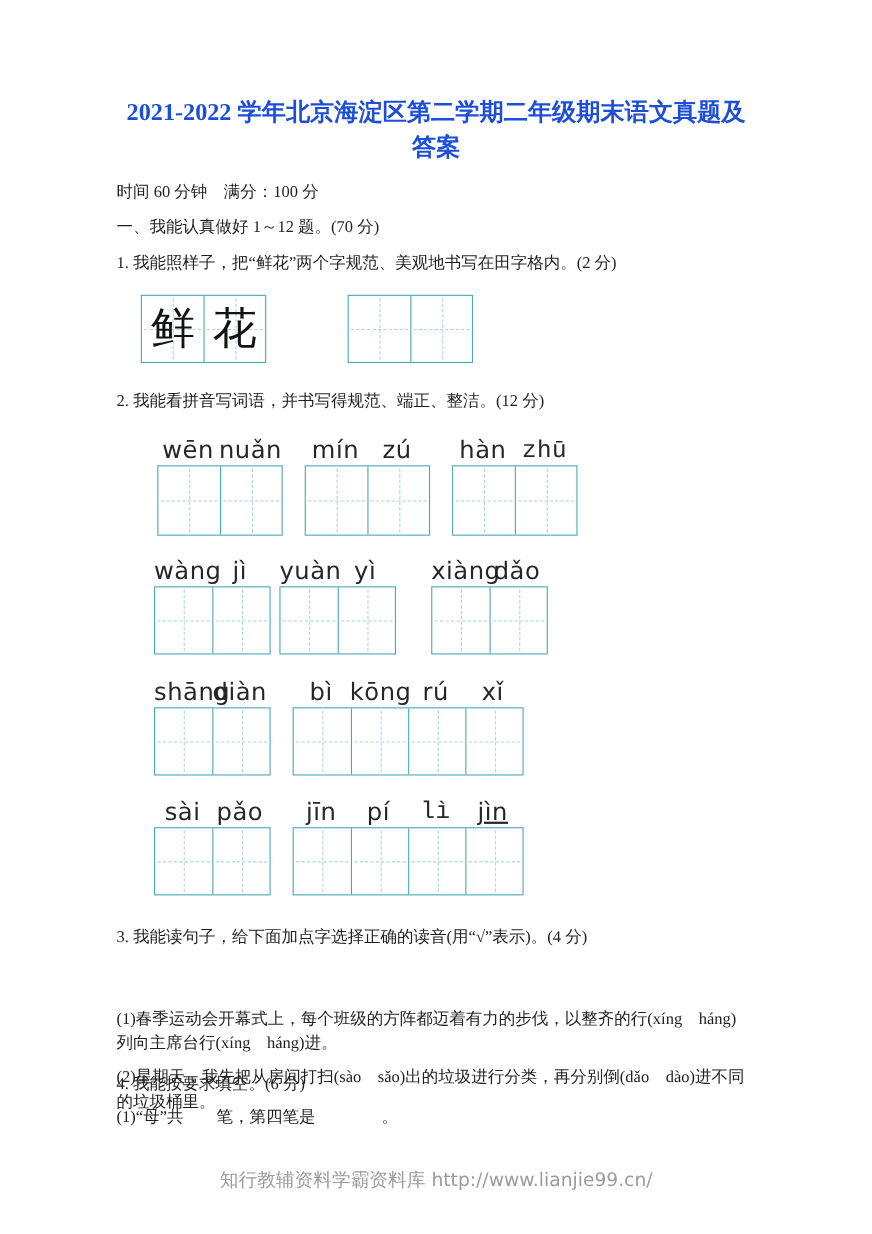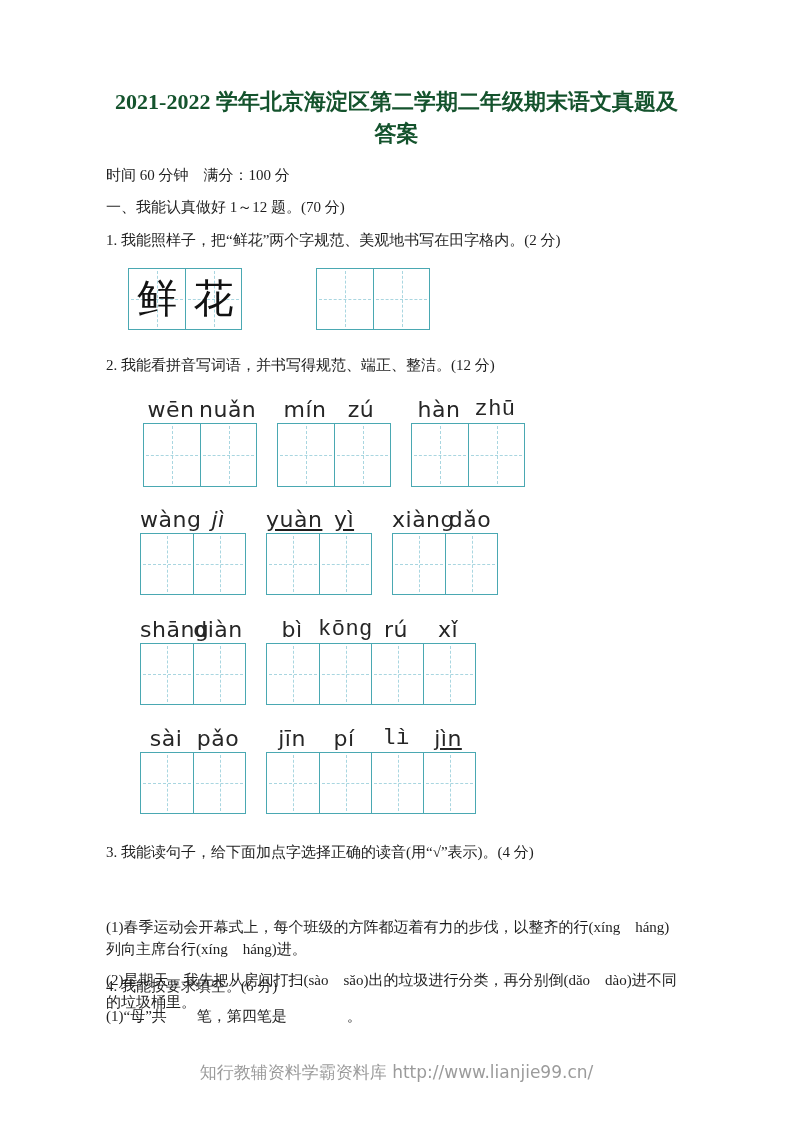--- a/index.html
+++ b/index.html
@@ -11,21 +11,21 @@
     font-family:"Liberation Serif","DejaVu Serif",serif;
     color:#1e1e1e;
     overflow:hidden;
   }
   .abs{position:absolute;}
   .title{
     top:86px;left:0;width:100%;
     text-align:center;
     font-size:22px;font-weight:bold;
     line-height:32px;
-    color:#14532d;
+    color:#1d4ed8;
   }
   .bodyline{
     left:106px;
     font-size:15px;
     line-height:21px;
     white-space:pre-wrap;
   }
   .para{
     left:106px;width:575px;
     font-size:15px;line-height:21.5px;
@@ -145,28 +145,28 @@
           <span class="pinyin-syllable" style="width: 56px; font-family: Liberation Mono, monospace;">zhū</span>
         </div>
         <div class="tian-grid">
           <div class="grid-cell" style="width: 56px; height: 62px;"></div>
           <div class="grid-cell" style="width: 56px; height: 62px;"></div>
         </div>
       </div>
       <div class="pinyin-group" style="left: 140px; top: 505px;">
         <div class="pinyin-line">
           <span class="pinyin-syllable" style="width: 52px;">wàng</span>
-          <span class="pinyin-syllable" style="width: 52px; font-style: italic;">jì</span>
-        </div>
-        <div class="tian-grid">
-          <div class="grid-cell" style="width: 52px; height: 60px;"></div>
-          <div class="grid-cell" style="width: 52px; height: 60px;"></div>
-        </div>
-      </div>
-      <div class="pinyin-group" style="left: 266px; top: 505px; text-decoration: underline;">
+          <span class="pinyin-syllable" style="width: 52px;">jì</span>
+        </div>
+        <div class="tian-grid">
+          <div class="grid-cell" style="width: 52px; height: 60px;"></div>
+          <div class="grid-cell" style="width: 52px; height: 60px;"></div>
+        </div>
+      </div>
+      <div class="pinyin-group" style="left: 254px; top: 505px;">
         <div class="pinyin-line">
           <span class="pinyin-syllable" style="width: 52px;">yuàn</span>
           <span class="pinyin-syllable" style="width: 52px;">yì</span>
         </div>
         <div class="tian-grid">
           <div class="grid-cell" style="width: 52px; height: 60px;"></div>
           <div class="grid-cell" style="width: 52px; height: 60px;"></div>
         </div>
       </div>
       <div class="pinyin-group" style="left: 392px; top: 505px;">
@@ -185,21 +185,21 @@
           <span class="pinyin-syllable" style="width: 52px;">diàn</span>
         </div>
         <div class="tian-grid">
           <div class="grid-cell" style="width: 52px; height: 60px;"></div>
           <div class="grid-cell" style="width: 52px; height: 60px;"></div>
         </div>
       </div>
       <div class="pinyin-group" style="left: 266px; top: 615px;">
         <div class="pinyin-line">
           <span class="pinyin-syllable" style="width: 52px;">bì</span>
-          <span class="pinyin-syllable" style="width: 52px; font-family: Liberation Mono, monospace;">kōng</span>
+          <span class="pinyin-syllable" style="width: 52px;">kōng</span>
           <span class="pinyin-syllable" style="width: 52px;">rú</span>
           <span class="pinyin-syllable" style="width: 52px;">xǐ</span>
         </div>
         <div class="tian-grid">
           <div class="grid-cell" style="width: 52px; height: 60px;"></div>
           <div class="grid-cell" style="width: 52px; height: 60px;"></div>
           <div class="grid-cell" style="width: 52px; height: 60px;"></div>
           <div class="grid-cell" style="width: 52px; height: 60px;"></div>
         </div>
       </div>

